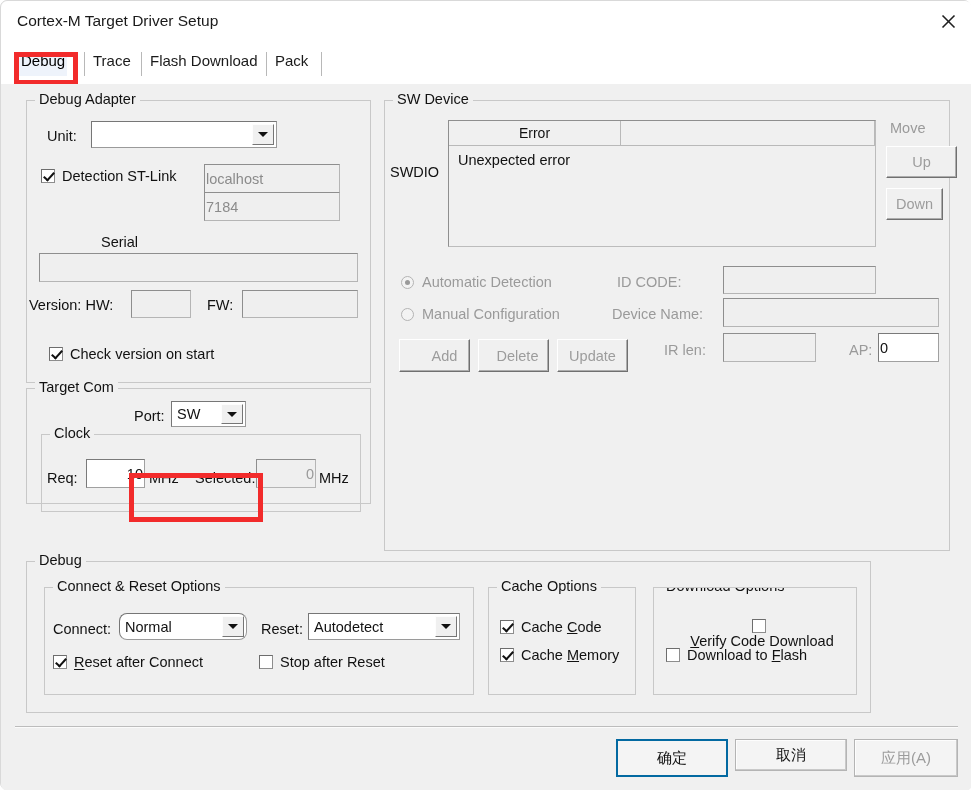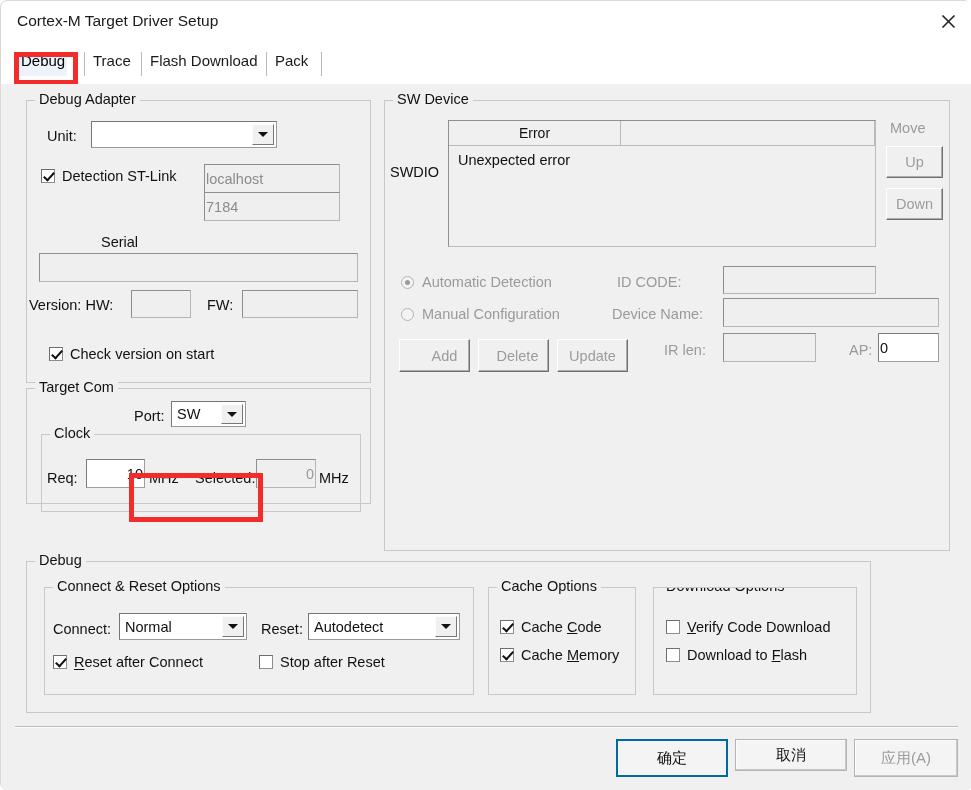--- a/index.html
+++ b/index.html
@@ -402,21 +402,21 @@
 
     <div id="errlist" style="left:447px; top:36px; width:428px; height:127px;">
       <div class="hdr">
         <div class="hcell" style="width:172px;">Error</div>
         <div class="hcell" style="width:254px;"></div>
       </div>
       <div class="row0">Unexpected error</div>
     </div>
 
     <div class="lbl dim" style="left:889px; top:36px;">Move</div>
-    <div class="btn dim" style="left:885px; top:62px; width:57px; height:32px;text-align:center;">Up</div>
+    <div class="btn dim" style="left:885px; top:62px; width:71px; height:32px;text-align:center;">Up</div>
     <div class="btn dim" style="left:885px; top:104px; width:57px; height:32px;">Down</div>
 
     <div class="rbwrap" style="left:400px; top:190px;">
       <span class="rbcirc selected"></span>
       <span>Automatic Detection</span>
     </div>
     <div class="rbwrap" style="left:400px; top:222px;">
       <span class="rbcirc"></span>
       <span>Manual Configuration</span>
     </div>
@@ -437,21 +437,21 @@
     <div class="btn dim" style="left:556px; top:255px; width:71px; height:33px;">Update</div>
 
     <div class="group" style="left:25px; top:477px; width:845px; height:152px;">
       <div class="glabel">Debug</div>
     </div>
 
     <div class="group" style="left:43px; top:503px; width:430px; height:108px;">
       <div class="glabel">Connect &amp; Reset Options</div>
     </div>
     <div class="lbl" style="left:52px; top:537px;">Connect:</div>
-    <div class="combo" style="left:118px; top:529px; width:128px; height:27px;">
+    <div class="combo" style="left:118px; top:529px; width:128px; height:27px;border-radius:8px;">
       <span>Normal</span>
       <span class="arrowbtn">
           <span class="caret"></span>
         </span>
     </div>
     <div class="lbl" style="left:260px; top:537px;">Reset:</div>
     <div class="combo" style="left:307px; top:529px; width:152px; height:27px;">
       <span>Autodetect</span>
       <span class="arrowbtn">
           <span class="caret"></span>
@@ -476,21 +476,21 @@
       <span>Cache <u>C</u>ode</span>
     </div>
     <div class="cbwrap" style="left:499px; top:563px;">
       <span class="cbbox checked"></span>
       <span>Cache <u>M</u>emory</span>
     </div>
 
     <div class="group" style="left:652px; top:503px; width:204px; height:108px; overflow:hidden;">
       <div class="glabel">Download Options</div>
     </div>
-    <div class="cbwrap" style="left:665px; top:535px; width:192px; overflow:hidden;">
+    <div class="cbwrap" style="left:665px; top:535px; width:192px; overflow:hidden;flex-direction:column;">
       <span class="cbbox"></span>
       <span><u>V</u>erify Code Download</span>
     </div>
     <div class="cbwrap" style="left:665px; top:563px;">
       <span class="cbbox"></span>
       <span>Download to <u>F</u>lash</span>
     </div>
 
     <div id="footer-sep"></div>
     <div class="btn dlgbtn default" style="left:615px; top:655px; width:112px; height:38px;">确定</div>

